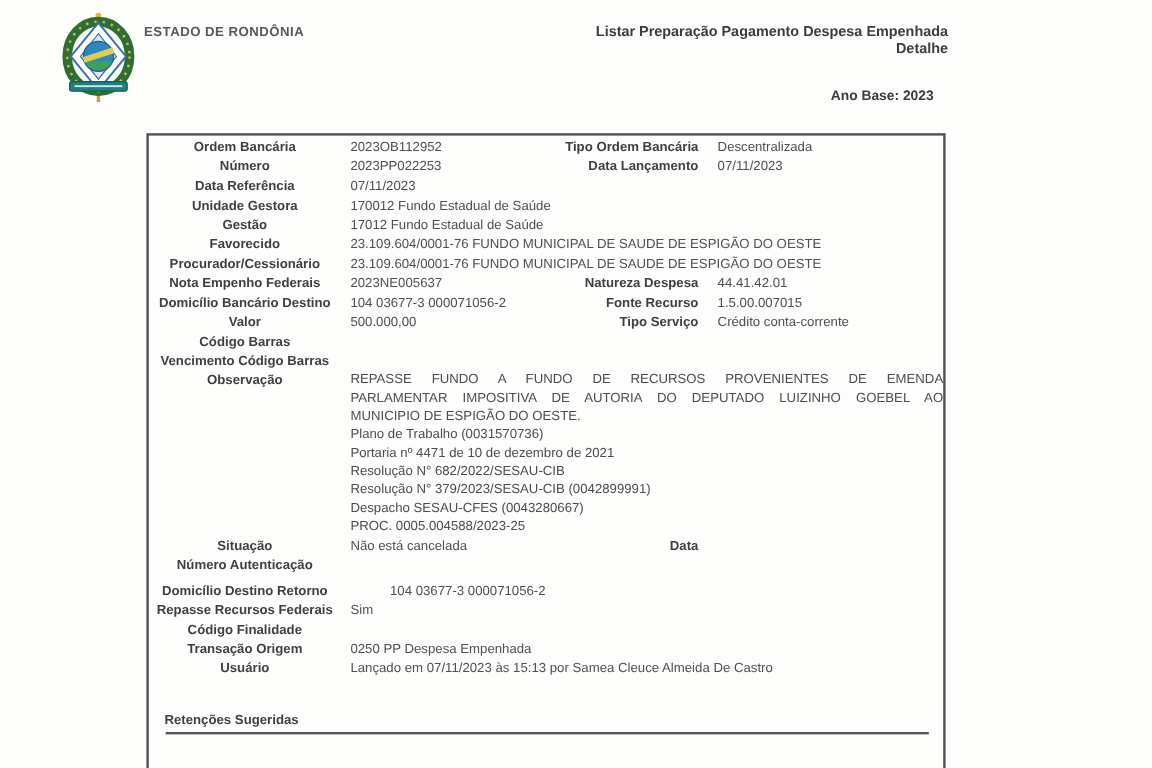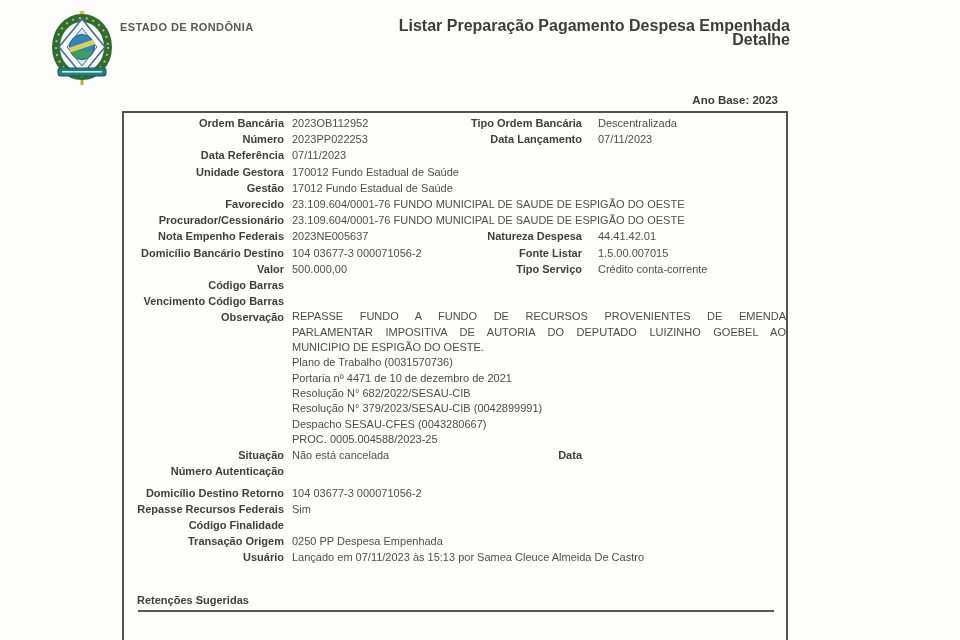--- a/index.html
+++ b/index.html
@@ -11,48 +11,48 @@
     position:relative;
     overflow:hidden;
     -webkit-font-smoothing:antialiased;
   }
   .hdr-org{
     position:absolute;left:120px;top:21px;
     font-size:11px;font-weight:bold;color:#585858;letter-spacing:.4px;text-align:right;
   }
   .hdr-title{
     position:absolute;right:170px;top:19px;
-    text-align:right;font-size:16px;font-weight:bold;color:#3c3c3c;line-height:14px;
+    text-align:right;font-size:12px;font-weight:bold;color:#3c3c3c;line-height:14px;
   }
   .hdr-anobase{
     position:absolute;right:182px;top:74px;
-    font-size:11.5px;font-weight:bold;color:#3c3c3c;margin-top:20px;
+    font-size:11.5px;font-weight:bold;color:#3c3c3c;
   }
   .logo{position:absolute;left:50px;top:8px;width:64px;height:80px;}
 
   .doc-box{
     position:absolute;left:122px;top:111px;
     width:666px;height:560px;
     border:2px solid #525252;
     box-sizing:border-box;
     padding-top:2px;
     background:transparent;
     font-size:11px;
   }
   .row{display:flex;line-height:16.2px;white-space:nowrap;}
-  .lbl{flex:0 0 160px;text-align:right;padding-right:8px;font-weight:bold;color:#3f3f3f;}
+  .lbl{flex:0 0 160px;text-align:center;padding-right:8px;font-weight:bold;color:#3f3f3f;}
   .val{flex:1;color:#4f4f4f;}
   .val.paired{display:flex;}
   .v1{flex:0 0 155px;}
   .lbl2{flex:0 0 135px;text-align:right;padding-right:16px;font-weight:bold;color:#3f3f3f;}
   .v2{flex:1;}
   .row.obs{white-space:normal;}
   .obs-val{flex:1;padding-right:0;line-height:15.3px;}
   .jline{text-align:justify;text-align-last:justify;}
-  .gap5{margin-top:5px;}
+  .gap5{margin-top:5px;gap:33px;}
   .retencoes{margin-top:26px;}
   .ret-title{font-weight:bold;color:#3f3f3f;padding-left:13px;line-height:16px;}
   .ret-rule{height:2px;background:#565656;width:636px;margin-left:14px;margin-top:2px;}
 </style>
 </head>
 <body>
 
 <svg class="logo" viewBox="0 0 64 80" xmlns="http://www.w3.org/2000/svg">
   <rect x="30.6" y="3" width="2.8" height="74" fill="#b9a53c"></rect>
   <circle cx="32" cy="5" r="2.4" fill="#d8c23a"></circle>
@@ -128,21 +128,21 @@
       <span class="v1">2023NE005637</span>
       <span class="lbl2">Natureza Despesa</span>
       <span class="v2">44.41.42.01</span>
     </span>
   </div>
 
   <div class="row">
     <span class="lbl">Domicílio Bancário Destino</span>
     <span class="val paired">
       <span class="v1">104 03677-3 000071056-2</span>
-      <span class="lbl2">Fonte Listar</span>
+      <span class="lbl2">Fonte Recurso</span>
       <span class="v2">1.5.00.007015</span>
     </span>
   </div>
 
   <div class="row">
     <span class="lbl">Valor</span>
     <span class="val paired">
       <span class="v1">500.000,00</span>
       <span class="lbl2">Tipo Serviço</span>
       <span class="v2">Crédito conta-corrente</span>

